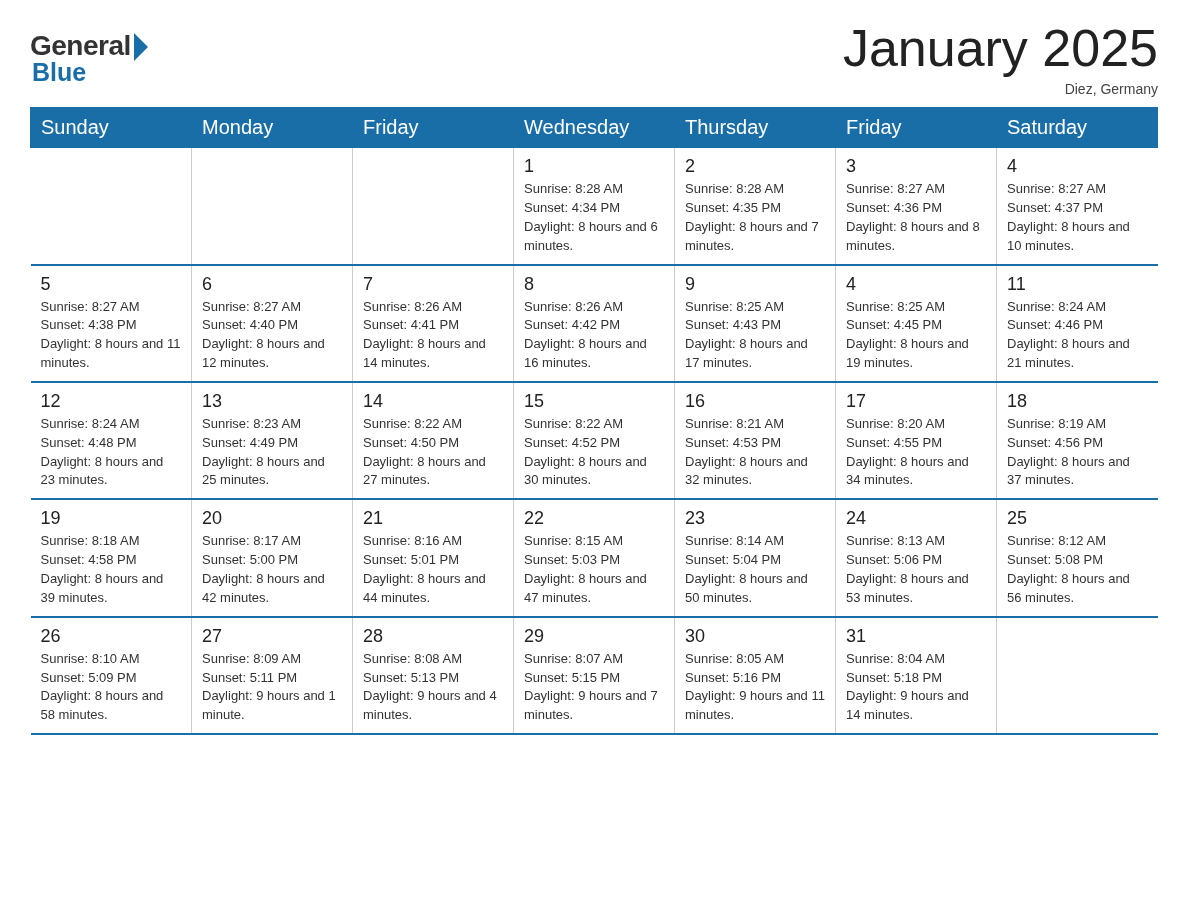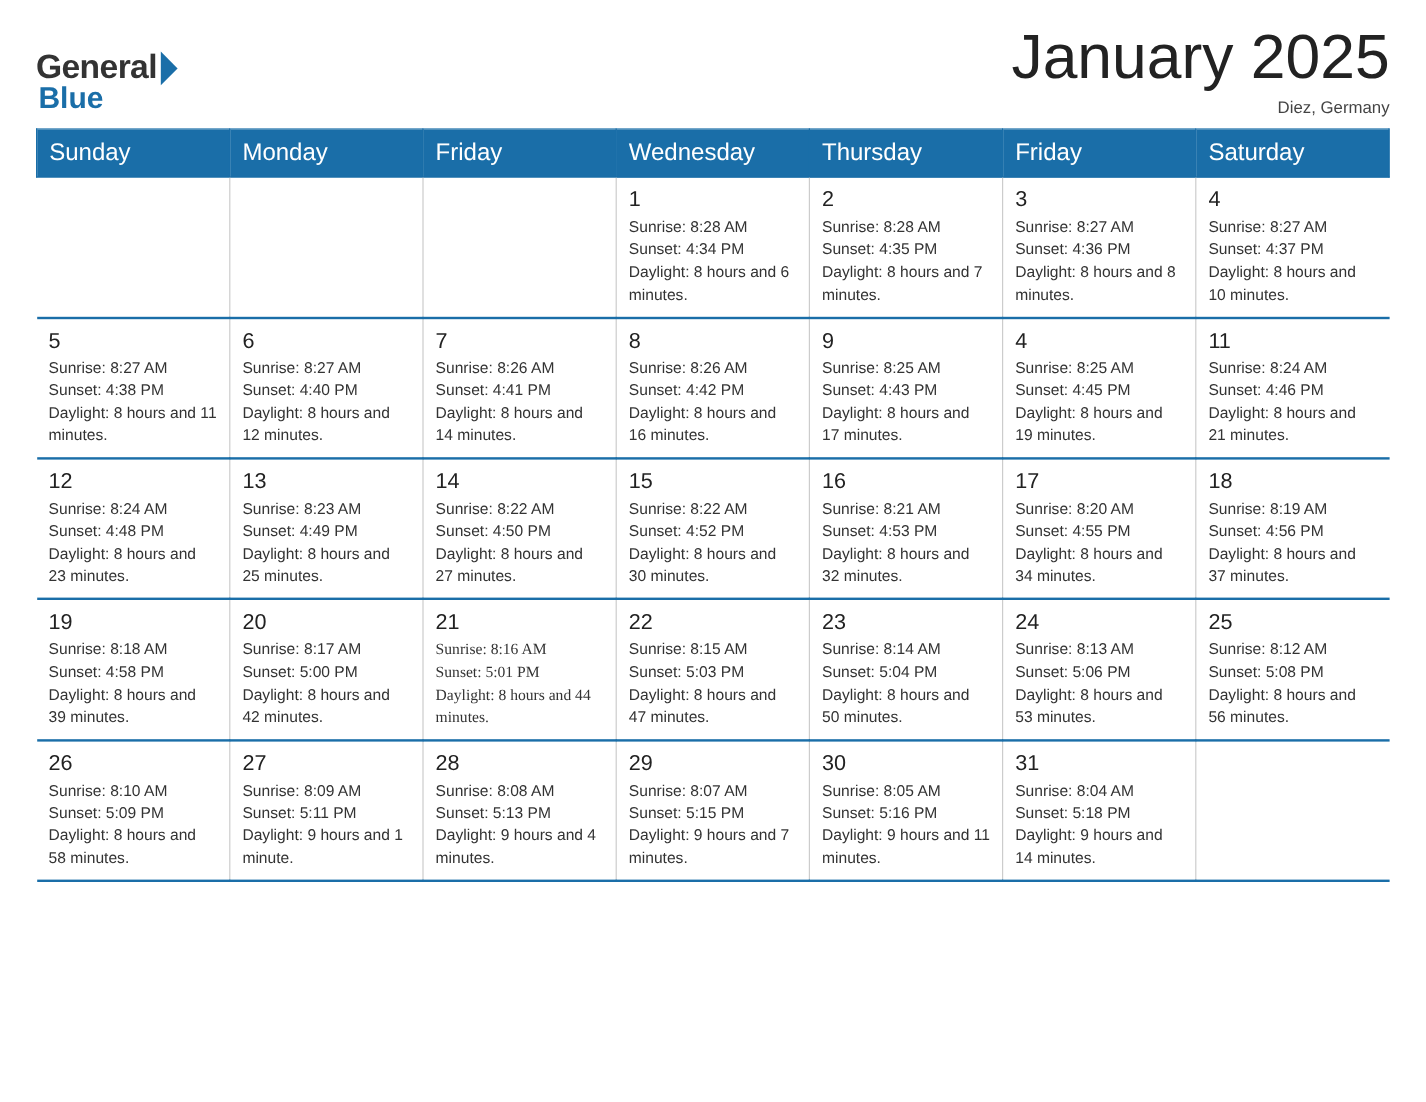--- a/index.html
+++ b/index.html
@@ -6,21 +6,21 @@
     body {
       font-family: Arial, sans-serif;
       background: #fff;
       padding: 20px 30px;
       width: 1188px;
       min-height: 918px;
     }
     .header {
       display: flex;
       justify-content: space-between;
-      align-items: flex-end;
+      align-items: center;
       margin-bottom: 10px;
     }
     .logo {
       display: flex;
       flex-direction: column;
       align-items: flex-start;
     }
     .logo-top {
       display: flex;
       align-items: center;
@@ -265,21 +265,21 @@
 Daylight: 8 hours and 39 minutes.</div>
         </td>
         <td>
           <span class="day-number">20</span>
           <div class="day-info" style="white-space: pre-line;">Sunrise: 8:17 AM
 Sunset: 5:00 PM
 Daylight: 8 hours and 42 minutes.</div>
         </td>
         <td>
           <span class="day-number">21</span>
-          <div class="day-info" style="white-space: pre-line; font-family: Liberation Serif, serif;">Sunrise: 8:16 AM
+          <div class="day-info" style="white-space: pre-line;">Sunrise: 8:16 AM
 Sunset: 5:01 PM
 Daylight: 8 hours and 44 minutes.</div>
         </td>
         <td>
           <span class="day-number">22</span>
           <div class="day-info" style="white-space: pre-line;">Sunrise: 8:15 AM
 Sunset: 5:03 PM
 Daylight: 8 hours and 47 minutes.</div>
         </td>
         <td>

